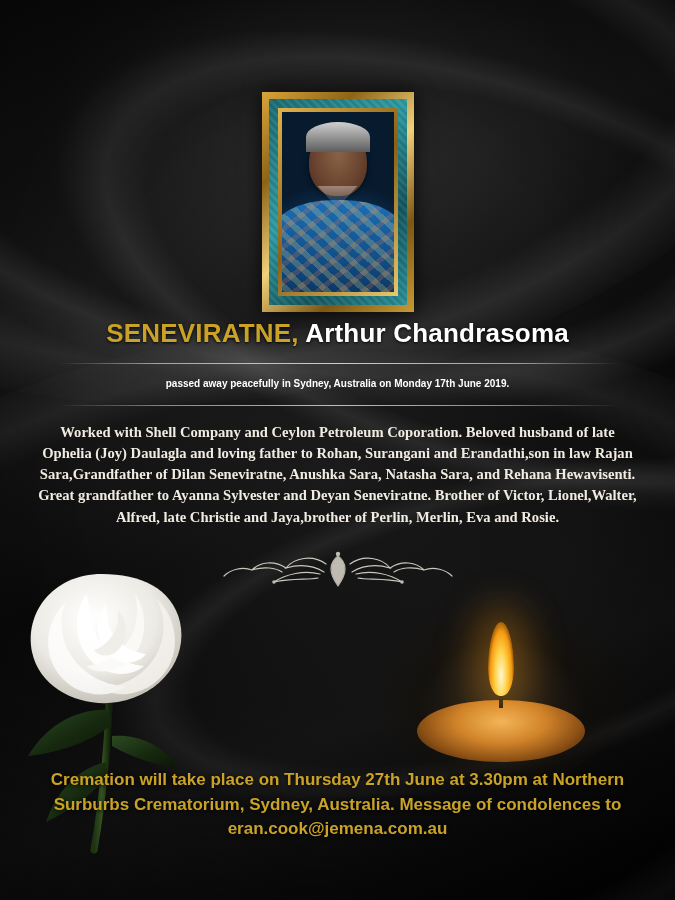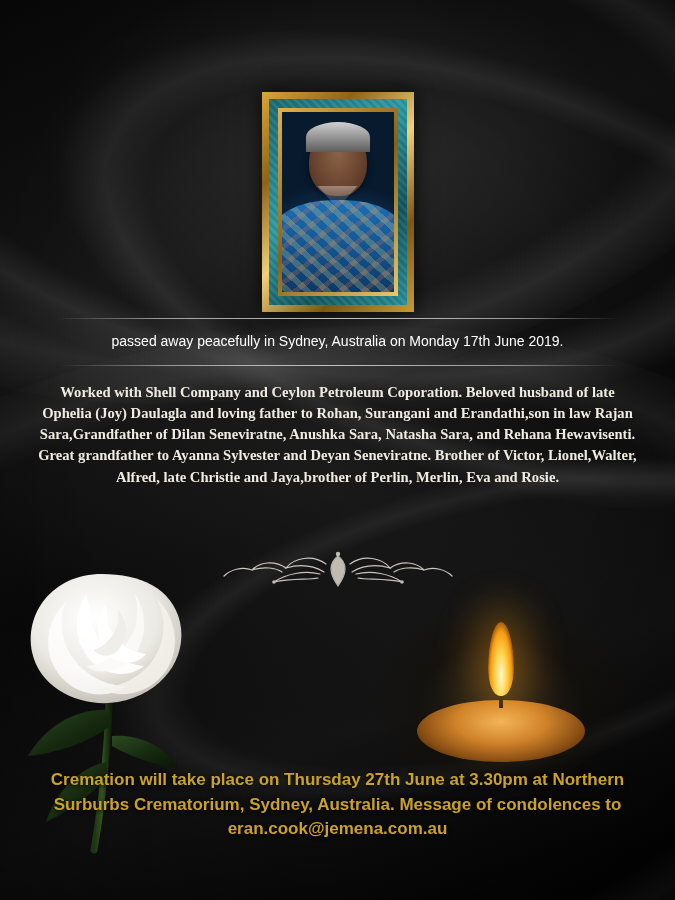--- a/index.html
+++ b/index.html
@@ -153,22 +153,22 @@
   }
   .name .surname { color: #c9a227; }
   .name .given { color: #ffffff; }
   .rule {
     width: 560px;
     height: 1px;
     margin: 0 auto;
     background: linear-gradient(90deg, rgba(255,255,255,0) 0%, rgba(255,255,255,0.55) 18%, rgba(255,255,255,0.75) 50%, rgba(255,255,255,0.55) 82%, rgba(255,255,255,0) 100%);
   }
   .subtitle {
-    font-size: 14px;
-    font-weight: normal;
+    font-size: 10px;
+    font-weight: bold;
     color: #ffffff;
     margin: 14px 0 16px 0;
   }
   .rule2 {
     width: 560px;
     height: 1px;
     margin: 0 auto 16px auto;
     background: linear-gradient(90deg, rgba(255,255,255,0) 0%, rgba(255,255,255,0.5) 20%, rgba(255,255,255,0.7) 50%, rgba(255,255,255,0.5) 80%, rgba(255,255,255,0) 100%);
   }
   .bio {
@@ -274,20 +274,24 @@
             <div class="face"></div>
             <div class="hair"></div>
             <div class="collar"></div>
           </div>
         </div>
       </div>
     </div>
   </div>
 
   <div class="content">
+    <h1 class="name">
+      <span class="surname">SENEVIRATNE,</span>
+      <span class="given">Arthur Chandrasoma</span>
+    </h1>
     <div class="rule"></div>
     <div class="subtitle">passed away peacefully in Sydney, Australia on Monday 17th June 2019.</div>
     <div class="rule2"></div>
     <p class="bio">Worked with Shell Company and Ceylon Petroleum Coporation. Beloved husband of late Ophelia (Joy) Daulagla and loving father to Rohan, Surangani and Erandathi,son in law Rajan Sara,Grandfather of Dilan Seneviratne, Anushka Sara, Natasha Sara, and Rehana Hewavisenti. Great grandfather to Ayanna Sylvester and Deyan Seneviratne. Brother of Victor, Lionel,Walter, Alfred, late Christie and Jaya,brother of Perlin, Merlin, Eva and Rosie.</p>
   </div>
 
   <div class="ornament">
     <svg width="260" height="46" viewBox="0 0 260 46" xmlns="http://www.w3.org/2000/svg" aria-hidden="true">
       <g fill="none" stroke="#e8e4da" stroke-width="1.2" stroke-linecap="round">
         <path d="M130 8 C122 14, 120 24, 130 38 C140 24, 138 14, 130 8 Z" fill="#ded9ce" stroke="#cfcabd"></path>

